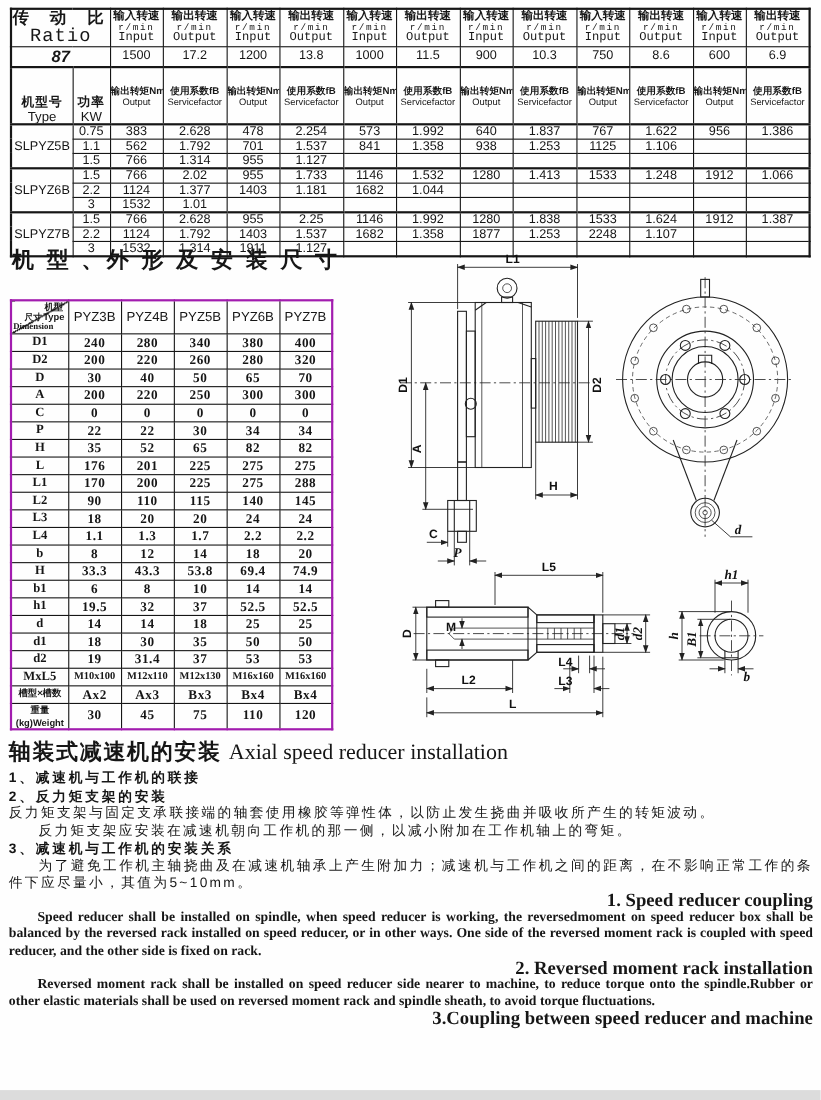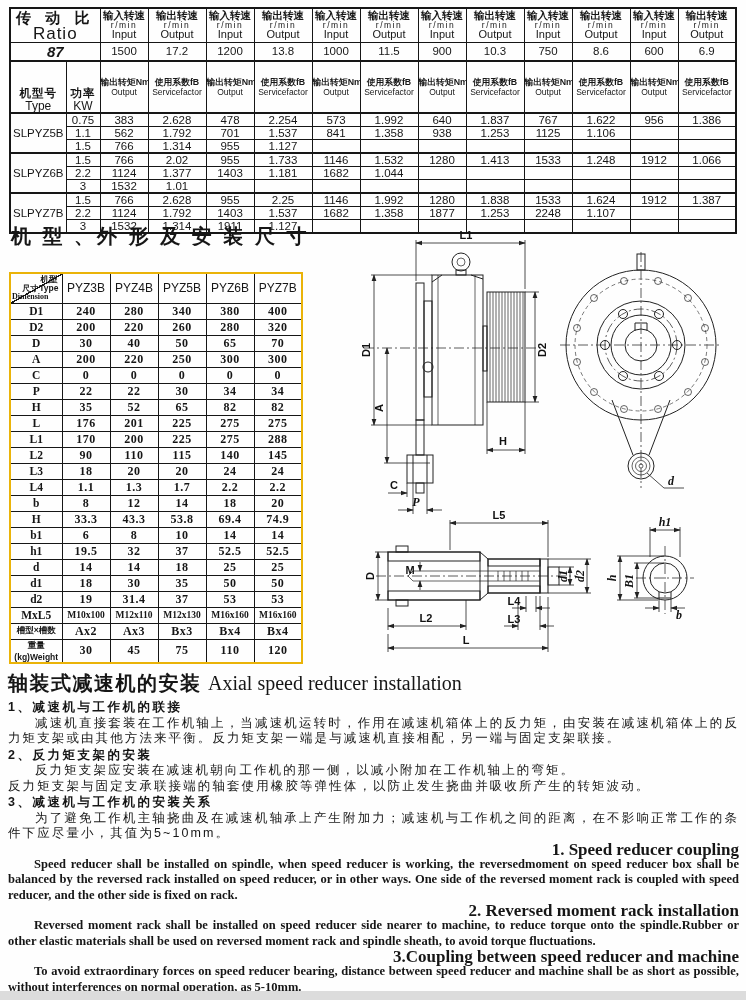--- a/index.html
+++ b/index.html
@@ -4,42 +4,42 @@
 <style>
   html,body{margin:0;padding:0;}
   body{width:746px;height:1000px;background:#ffffff;position:relative;
        font-family:"Liberation Sans",sans-serif;color:#161616;overflow:hidden;}
   .page{position:absolute;inset:0;background:#fefefe;}
 
   
   table{border-collapse:collapse;table-layout:fixed;}
   .ratio-table{position:absolute;left:9px;top:7px;width:728px;border:2px solid #161616;}
   .ratio-table td{border:1px solid #161616;text-align:center;vertical-align:middle;padding:0;overflow:hidden;}
-  tr.r-hdr1{height:34px;} tr.r-vals{height:17px;padding-left:33px;} tr.r-hdr2{height:32px;} tr.p-row{height:13px;}
+  tr.r-hdr1{height:34px;font-family:Liberation Mono, monospace;} tr.r-vals{height:17px;padding-left:33px;} tr.r-hdr2{height:32px;} tr.p-row{height:13px;}
   .cjk-lg{font-size:15px;font-weight:bold;letter-spacing:5px;line-height:17px;}
   .en-lg{font-size:17px;line-height:15px;letter-spacing:1px;}
   .spd-h .h-cn{font-size:10.5px;font-weight:bold;line-height:11px;}
   .h-rpm{font-size:8.5px;line-height:8px;letter-spacing:1.5px;}
   .spd-h .h-en{font-size:11px;line-height:11px;}
   .ratio-num{font-size:15px;font-style:italic;font-weight:600;}
   .num{font-size:11.5px;}
   .h-cn2{font-size:11.5px;font-weight:bold;letter-spacing:1px;line-height:14px;margin-top:24px;}
   .h-en2{font-size:12px;line-height:12px;}
   .t-cn{font-size:8.8px;font-weight:bold;line-height:10px;white-space:nowrap;}
   .t-en{font-size:8.5px;line-height:10px;white-space:nowrap;}
   .model{font-size:11.5px;}
   tr.r-hdr2 td{border-top-width:2px;}
   tr.grp-first td{border-top-width:2px;}
 
   
   .sec-title-cn{position:absolute;left:11px;top:223px;font-size:20px;font-weight:bold;letter-spacing:3px;}
   .sec-title-en{position:absolute;left:11px;top:246px;font-size:20.5px;letter-spacing:0.2px;}
 
   
-  .dim-table{position:absolute;left:9px;top:272px;width:294px;border:2px solid #eab308;
+  .dim-table{position:absolute;left:9px;top:272px;width:294px;border:2px solid #a21caf;
              font-family:"Liberation Serif",serif;}
   .dim-table td{border:1px solid #161616;text-align:center;vertical-align:middle;padding:0;overflow:hidden;}
   tr.dim-hdr{height:30px;} .dim-table tbody tr{height:16px;}
   .dim-model{font-family:"Liberation Sans",sans-serif;font-weight:normal;font-size:12px;}
   .dim-lbl{font-weight:bold;font-size:11.5px;}
   .dim-lbl.small{font-size:8.5px;font-family:"Liberation Sans",sans-serif;}
   .dim-val{font-weight:bold;font-size:12px;letter-spacing:0.5px;}
   .dim-val.tight{font-size:9.5px;letter-spacing:0;}
   .corner{position:relative;font-family:"Liberation Sans",sans-serif;
     background:linear-gradient(to bottom right,transparent 48.8%,#161616 48.8%,#161616 51.6%,transparent 51.6%);}
@@ -809,31 +809,29 @@
     </g>
   </svg>
 
   <div class="install">
     <div class="inst-title">
       <span class="inst-cn">轴装式减速机的安装</span>
       <span class="inst-en">Axial speed reducer installation</span>
     </div>
     <div id="install-cn">
         <div class="cn-head">1、减速机与工作机的联接</div>
-        <p class="cn-para ind">减速机直接套装在工作机轴上，当减速机运转时，作用在减速机箱体上的反力矩，由安装在减速机箱体上的反力矩支架或由其他方法来平衡。反力矩支架一端是与减速机直接相配，另一端与固定支架联接。</p>
         <div class="cn-head">2、反力矩支架的安装</div>
+        <p class="cn-para">反力矩支架与固定支承联接端的轴套使用橡胶等弹性体，以防止发生挠曲并吸收所产生的转矩波动。</p>
         <p class="cn-para ind">反力矩支架应安装在减速机朝向工作机的那一侧，以减小附加在工作机轴上的弯矩。</p>
-        <p class="cn-para">反力矩支架与固定支承联接端的轴套使用橡胶等弹性体，以防止发生挠曲并吸收所产生的转矩波动。</p>
         <div class="cn-head">3、减速机与工作机的安装关系</div>
         <p class="cn-para ind">为了避免工作机主轴挠曲及在减速机轴承上产生附加力；减速机与工作机之间的距离，在不影响正常工作的条件下应尽量小，其值为5~10mm。</p>
       </div>
     <div id="install-en">
         <div class="en-head">1. Speed reducer coupling</div>
         <p class="en-para ind">Speed reducer shall be installed on spindle, when speed reducer is working, the reversedmoment on speed reducer box shall be balanced by the reversed rack installed on speed reducer, or in other ways. One side of the reversed moment rack is coupled with speed reducer, and the other side is fixed on rack.</p>
         <div class="en-head">2. Reversed moment rack installation</div>
         <p class="en-para ind">Reversed moment rack shall be installed on speed reducer side nearer to machine, to reduce torque onto the spindle.Rubber or other elastic materials shall be used on reversed moment rack and spindle sheath, to avoid torque fluctuations.</p>
         <div class="en-head">3.Coupling between speed reducer and machine</div>
-        <p class="en-para ind">To avoid extraordinary forces on speed reducer bearing, distance between speed reducer and machine shall be as short as possible, without interferences on normal operation, as 5-10mm.</p>
       </div>
   </div>
 
   <div class="scan-strip"></div>
 </div>
 
 </body></html>

